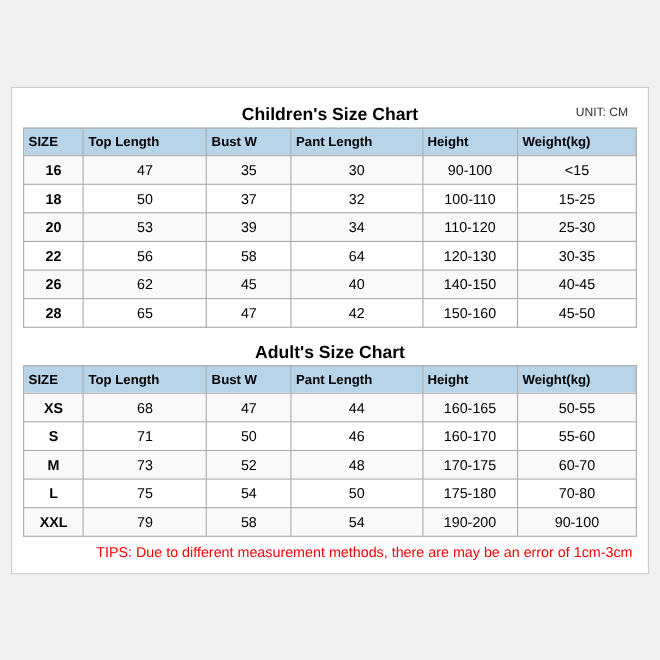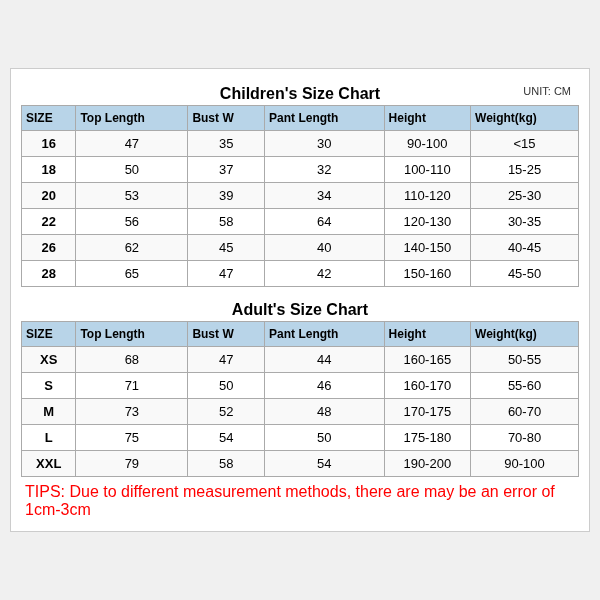--- a/index.html
+++ b/index.html
@@ -57,22 +57,22 @@
       background-color: #ffffff;
     }
     td:first-child {
       font-weight: bold;
     }
     .section-gap {
       height: 8px;
     }
     .tips {
       color: red;
-      font-size: 16px;
-      text-align: left;
+      font-size: 13px;
+      text-align: right;
       padding: 6px 4px 2px 4px;
     }
   </style>
 </head>
 <body>
 
 <div class="chart-container">
 
   <div class="section-title">
     <span>Children's Size Chart</span>

